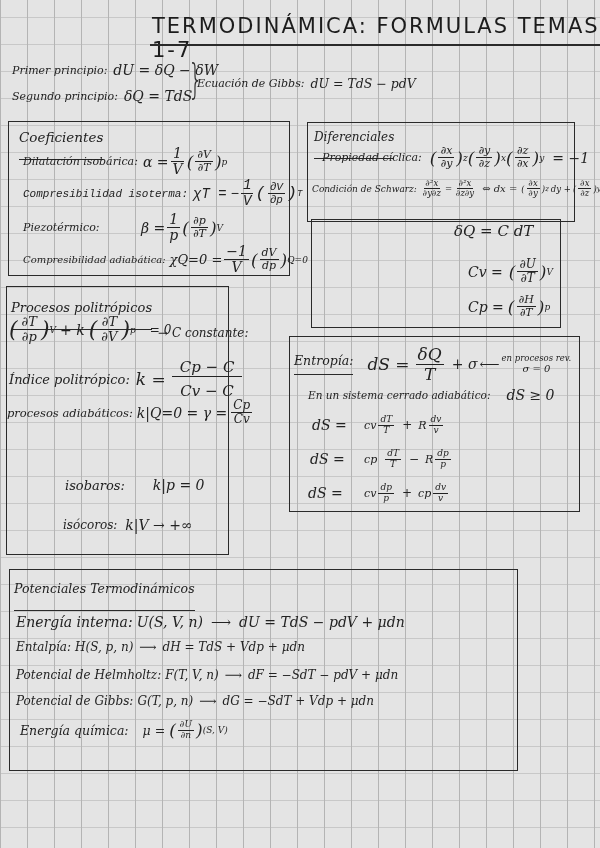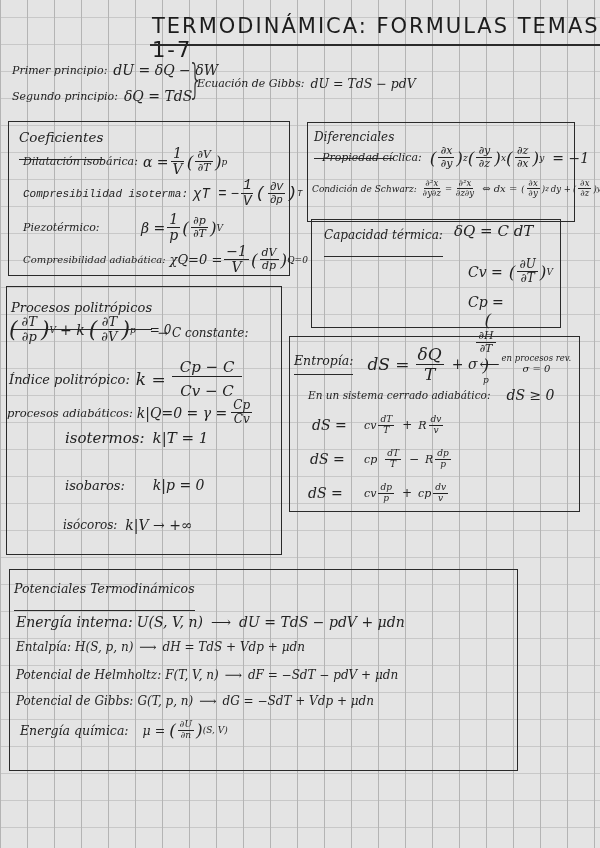--- a/index.html
+++ b/index.html
@@ -177,45 +177,44 @@
         <span class="num">∂x</span>
         <span class="den">∂z</span>
       </span>
       <span>)</span>
       <span style="font-size:7px; vertical-align:-5px;">y</span>
 
   </div>
 </div>
 
 <div class="box" style="left:311px; top:219px; width:250px; height:109px;">
-  <div class="abs hw" style="left:12px; top:4px;"><span class="heading" style="font-size:12px;">Capacidad térmica:</span></div>
   <div class="abs hw eq" style="left:142px; top:2px; font-size:15px;">δQ = C dT</div>
   <div class="row hw" style="left:156px; top:38px;">
     <span class="eq">Cv =</span>
     <span class="eq-lg" style="margin-left:6px;">(</span>
       <span class="frac" style="font-size:12px;">
         <span class="num">∂U</span>
         <span class="den">∂T</span>
       </span>
       <span class="eq-lg">)</span>
       <span class="sub">V</span>
   </div>
-  <div class="row hw" style="left:156px; top:74px;flex-direction:column;">
+  <div class="row hw" style="left:156px; top:74px;">
     <span class="eq">Cp =</span>
     <span class="eq-lg" style="margin-left:4px;">(</span>
       <span class="frac" style="font-size:11px;">
         <span class="num">∂H</span>
         <span class="den">∂T</span>
       </span>
       <span class="eq-lg">)</span>
       <span class="sub">p</span>
   </div>
 </div>
 
-<div class="box" style="left:6px; top:286px; width:276px; height:269px;">
+<div class="box" style="left:6px; top:286px; width:223px; height:269px;">
   <div class="row hw" style="left:4px; top:3px;">
     <span class="heading" style="font-size:13px;">Procesos politrópicos</span>
     <span class="lbl" style="margin-left:6px; font-size:12px;margin-top:36px;">→ C constante:</span>
   </div>
   <div class="row hw" style="left:2px; top:28px;">
     <span class="eq-lg" style="font-size:22px;">(</span>
       <span class="frac" style="font-size:13px;">
         <span class="num">∂T</span>
         <span class="den">∂p</span>
       </span>
@@ -240,24 +239,20 @@
       </span>
   </div>
   <div class="row hw" style="left:0px; top:112px;">
     <span style="font-size:11.5px;">procesos adiabáticos:</span>
     <span class="eq" style="margin-left:4px;">k|Q=0 = γ =</span>
     <span class="frac" style="font-size:12px; margin-left:4px;">
         <span class="num">Cp</span>
         <span class="den">Cv</span>
       </span>
   </div>
-  <div class="row hw" style="left:58px; top:142px; font-size:15px;">
-    <span>isotermos:</span>
-    <span style="margin-left:8px;">k|T = 1</span>
-  </div>
   <div class="row hw" style="left:58px; top:190px; font-size:13px;">
     <span>isobaros:</span>
     <span style="margin-left:12px; font-size:14px;padding-left:16px;">k|p = 0</span>
   </div>
   <div class="row hw" style="left:56px; top:230px; font-size:12px;text-align:right;">
     <span>isócoros:</span>
     <span style="margin-left:8px; font-size:14px;">k|V → +∞</span>
   </div>
 </div>
 

